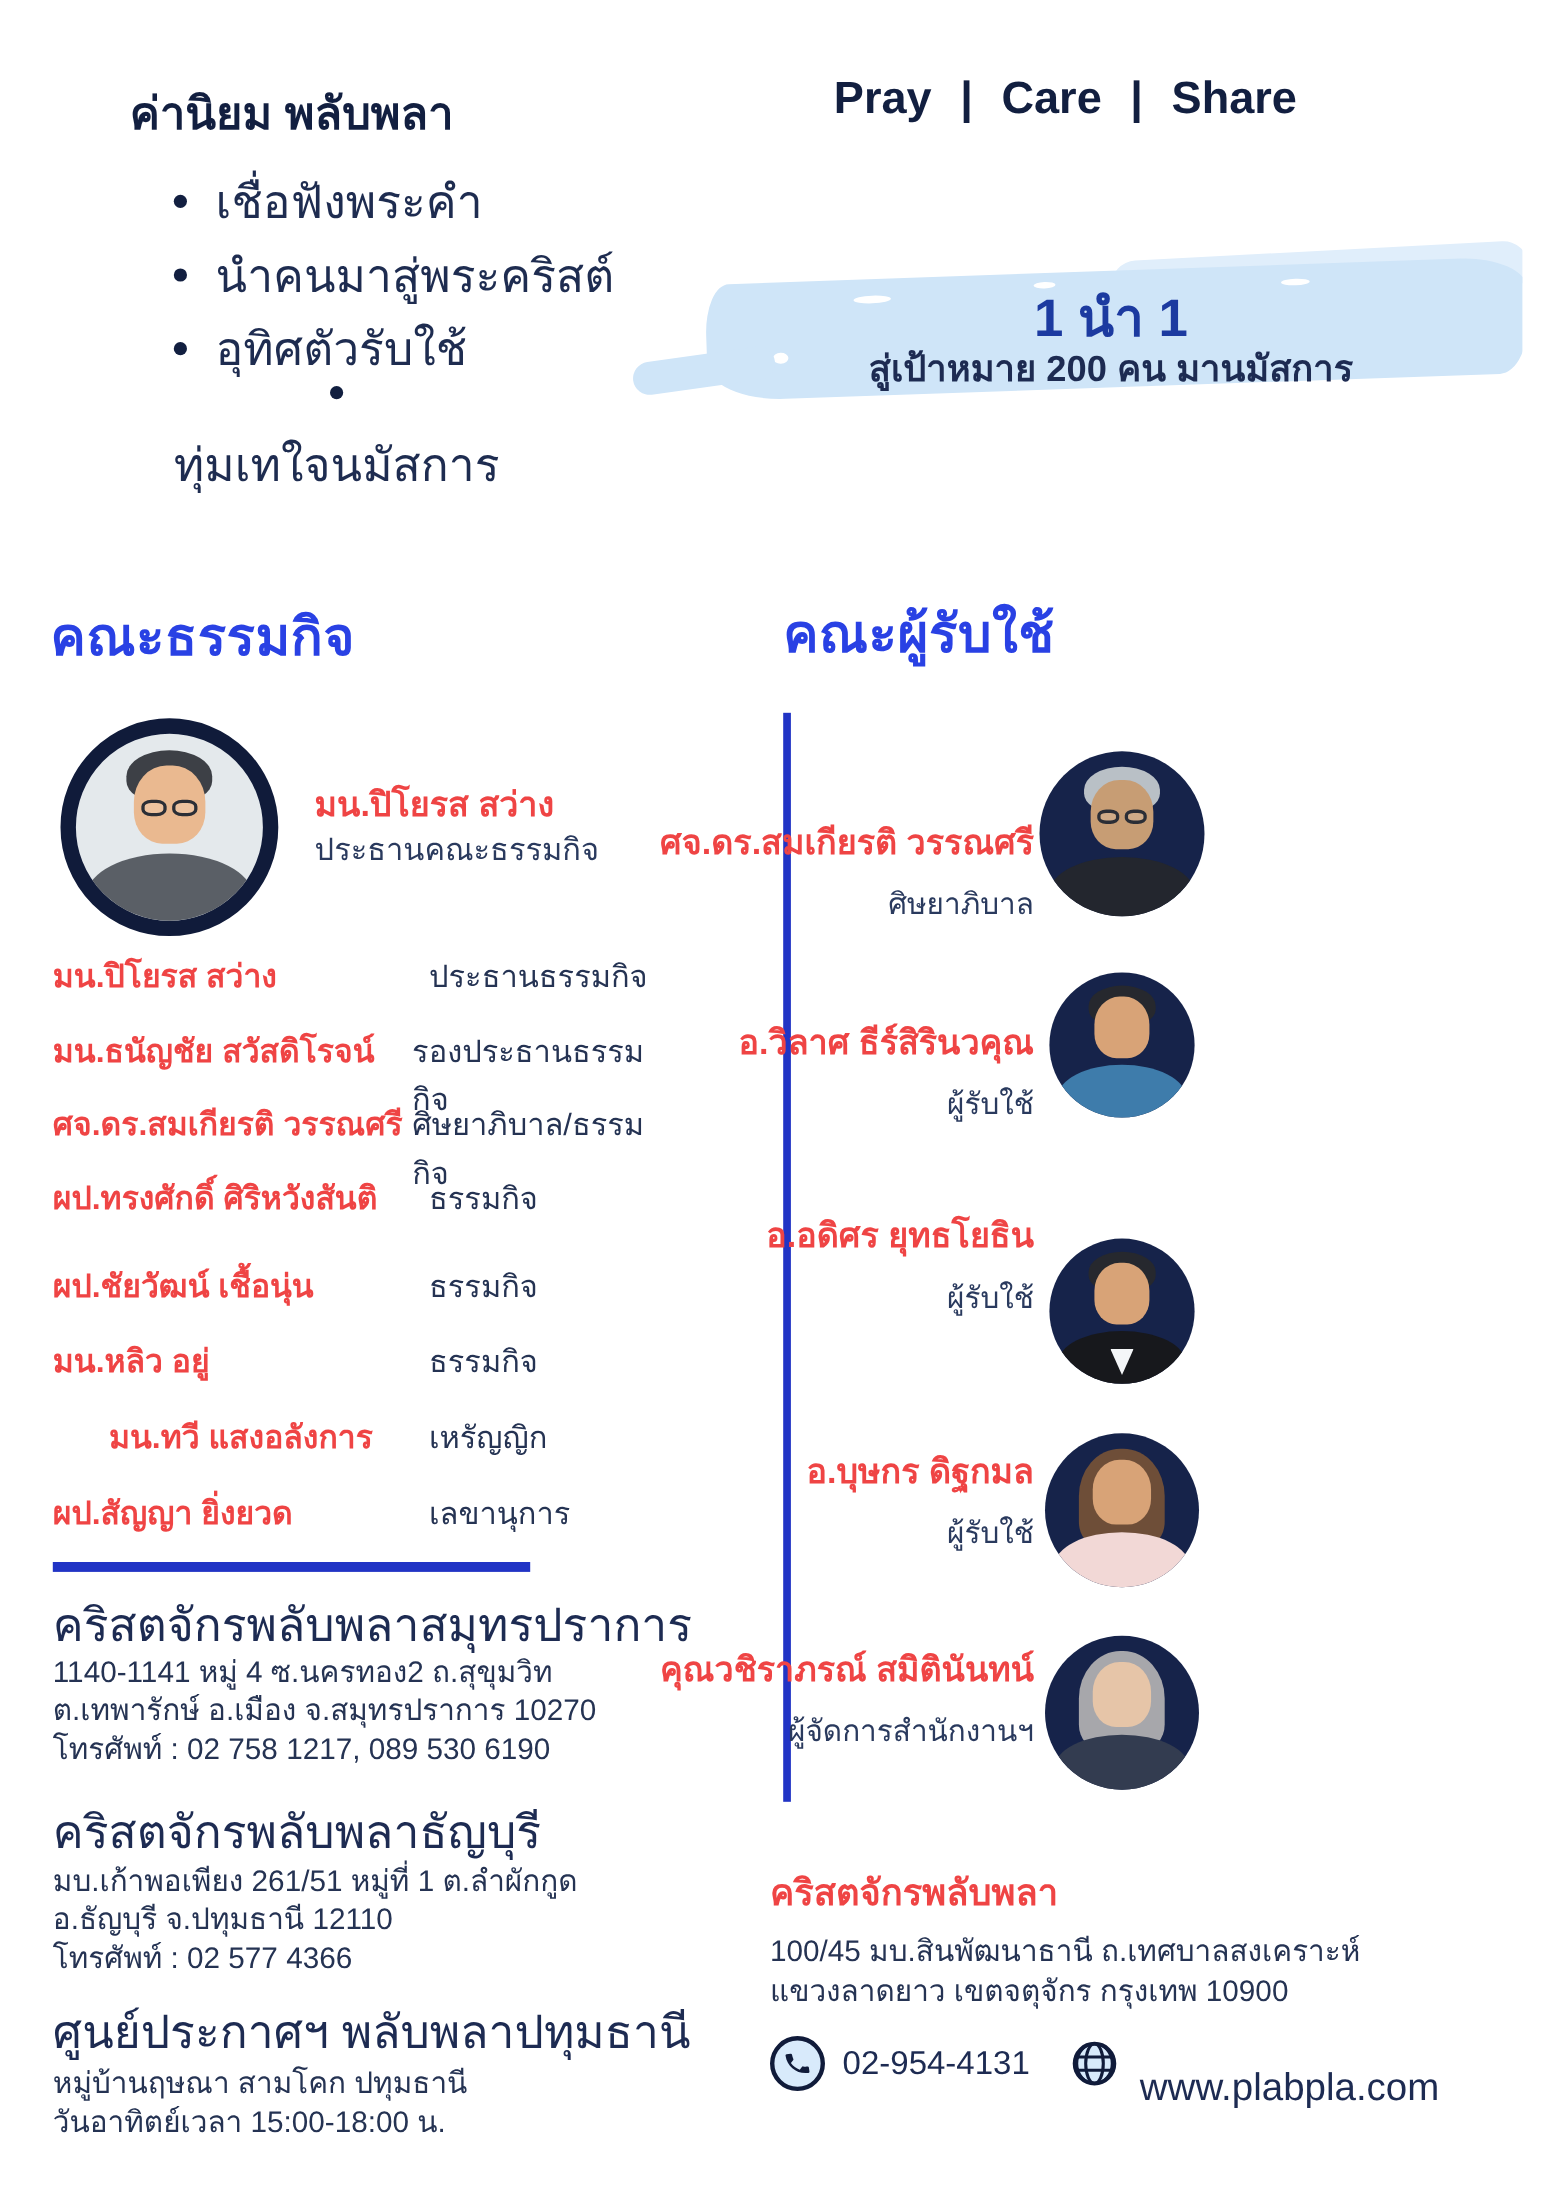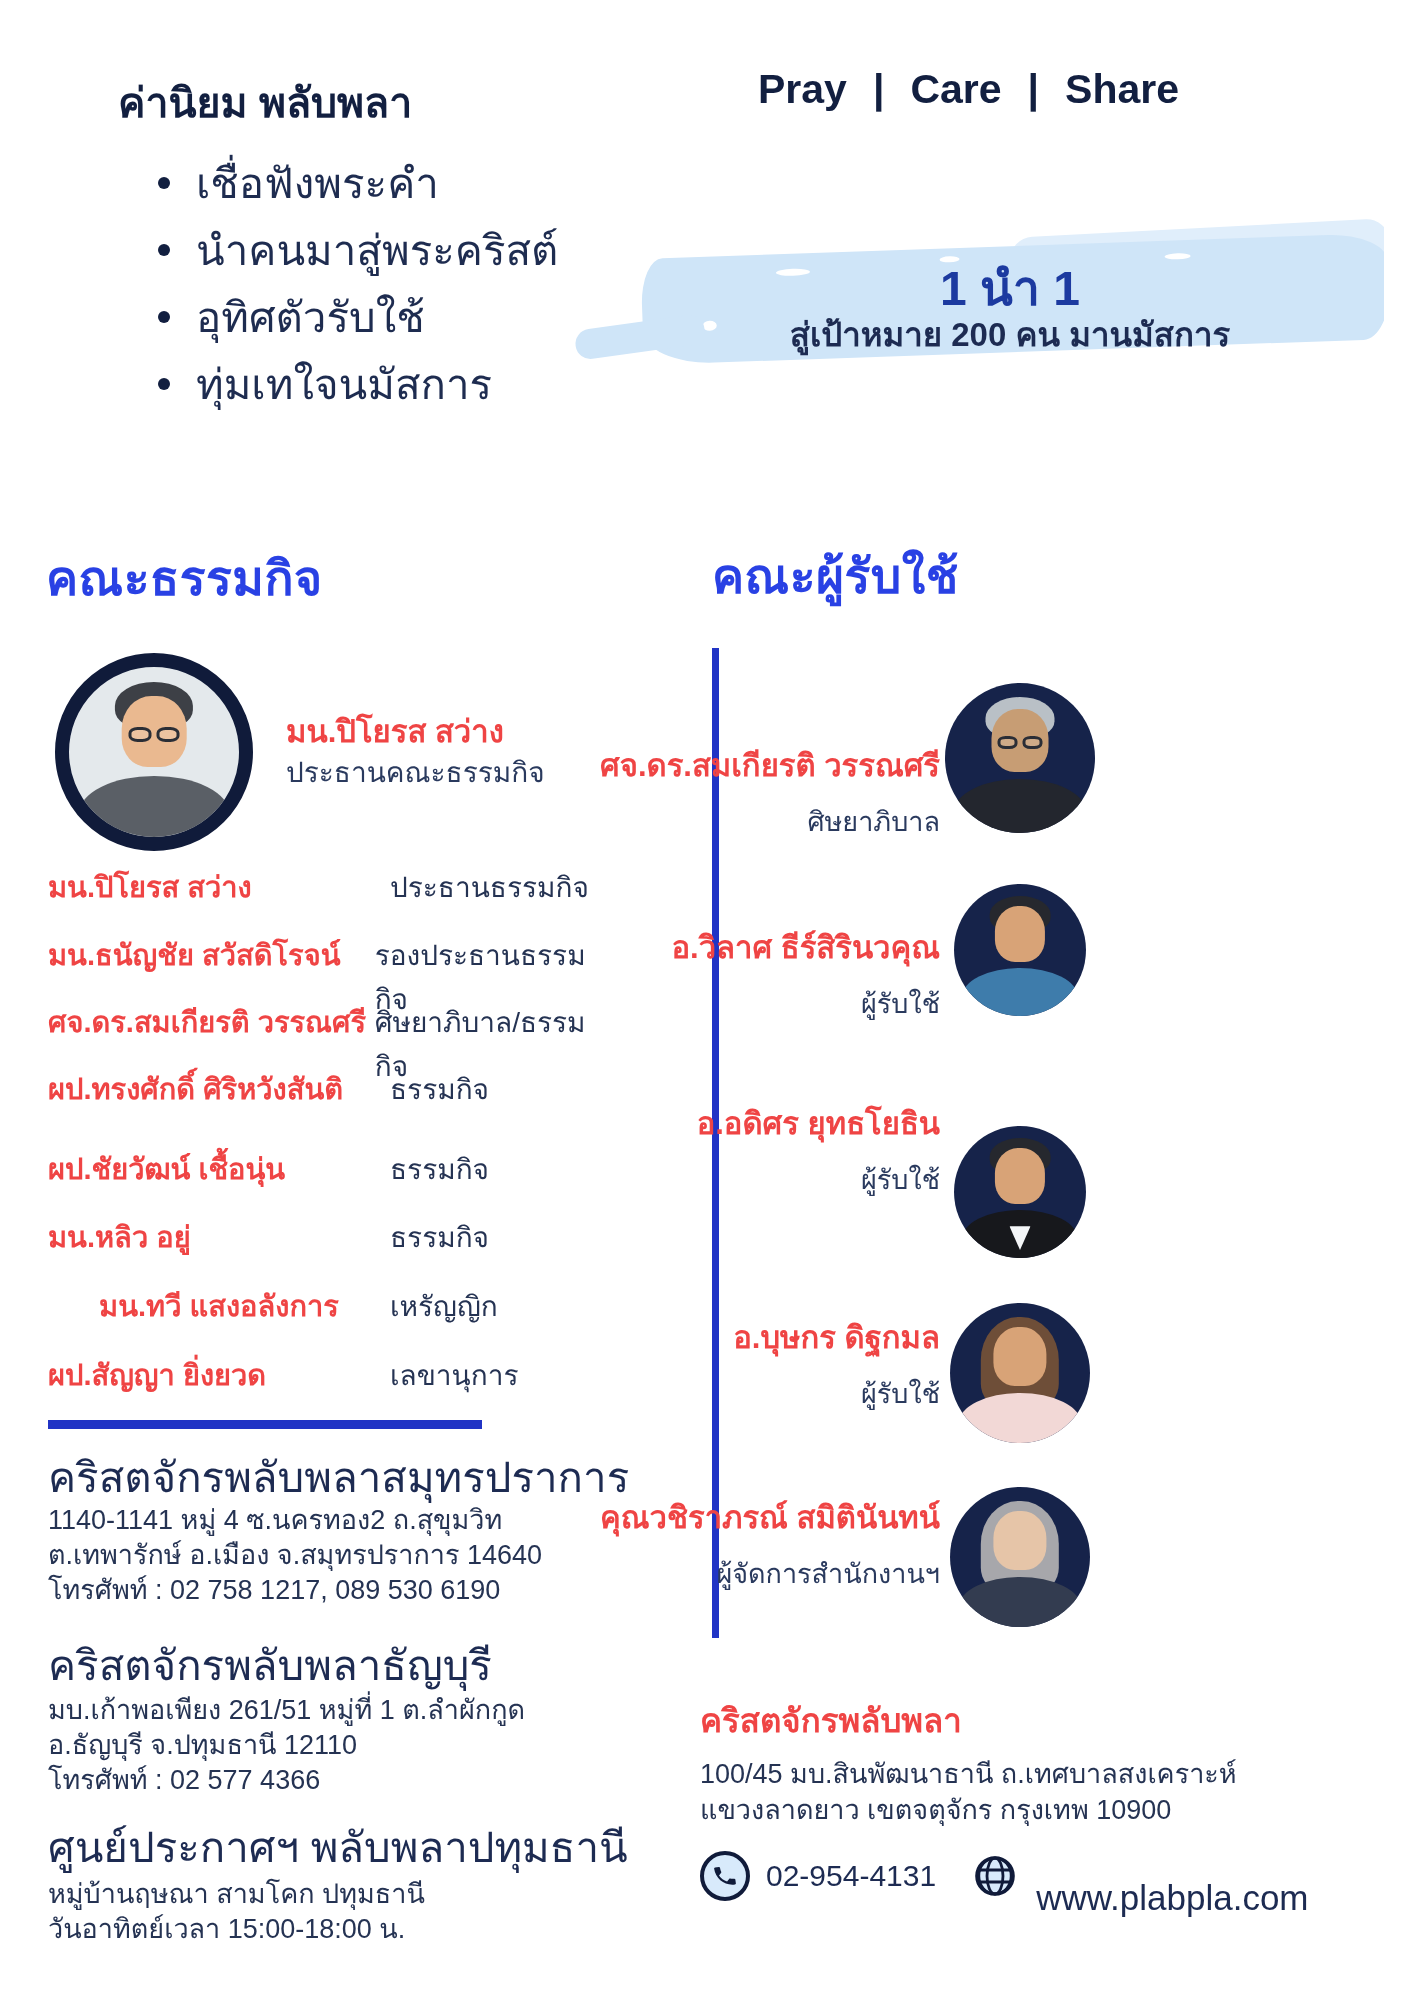--- a/index.html
+++ b/index.html
@@ -110,21 +110,21 @@
     <span class="value-label">เชื่อฟังพระคำ</span>
   </div>
   <div class="abs value-row" style="top:217px;">
     <span class="value-dot"></span>
     <span class="value-label">นำคนมาสู่พระคริสต์</span>
   </div>
   <div class="abs value-row" style="top:284px;">
     <span class="value-dot"></span>
     <span class="value-label">อุทิศตัวรับใช้</span>
   </div>
-  <div class="abs value-row" style="top:351px;">
+  <div class="abs value-row" style="top:351px;flex-direction:column;">
     <span class="value-dot"></span>
     <span class="value-label">ทุ่มเทใจนมัสการ</span>
   </div>
 
   <div class="abs h-dark" id="motto-en">
     <span>Pray</span>
     <span class="motto-pipe">|</span>
     <span>Care</span>
     <span class="motto-pipe">|</span>
     <span>Share</span>
@@ -186,21 +186,21 @@
   </div>
   <div class="abs c-row" style="top:1352px;">
     <span class="c-name bold-name">ผป.สัญญา  ยิ่งยวด</span>
     <span class="c-role">เลขานุการ</span>
   </div>
 
   <div class="abs" id="left-divider"></div>
 
   <div class="abs church-title" style="top:1444px;">คริสตจักรพลับพลาสมุทรปราการ</div>
   <div class="abs church-line" style="top:1498px;">1140-1141 หมู่ 4 ซ.นครทอง2 ถ.สุขุมวิท</div>
-  <div class="abs church-line" style="top:1533px;">ต.เทพารักษ์ อ.เมือง จ.สมุทรปราการ 14640</div>
+  <div class="abs church-line" style="top:1533px;">ต.เทพารักษ์ อ.เมือง จ.สมุทรปราการ 10270</div>
   <div class="abs church-line" style="top:1568px;">โทรศัพท์ : 02 758 1217, 089 530 6190</div>
 
   <div class="abs church-title" style="top:1632px;">คริสตจักรพลับพลาธัญบุรี</div>
   <div class="abs church-line" style="top:1688px;">มบ.เก้าพอเพียง 261/51 หมู่ที่ 1 ต.ลำผักกูด</div>
   <div class="abs church-line" style="top:1723px;">อ.ธัญบุรี จ.ปทุมธานี 12110</div>
   <div class="abs church-line" style="top:1758px;">โทรศัพท์ : 02 577 4366</div>
 
   <div class="abs church-title" style="top:1814px;">ศูนย์ประกาศฯ พลับพลาปทุมธานี</div>
   <div class="abs church-line" style="top:1872px;">หมู่บ้านฤษณา สามโคก ปทุมธานี</div>
   <div class="abs church-line" style="top:1907px;">วันอาทิตย์เวลา 15:00-18:00 น.</div>

